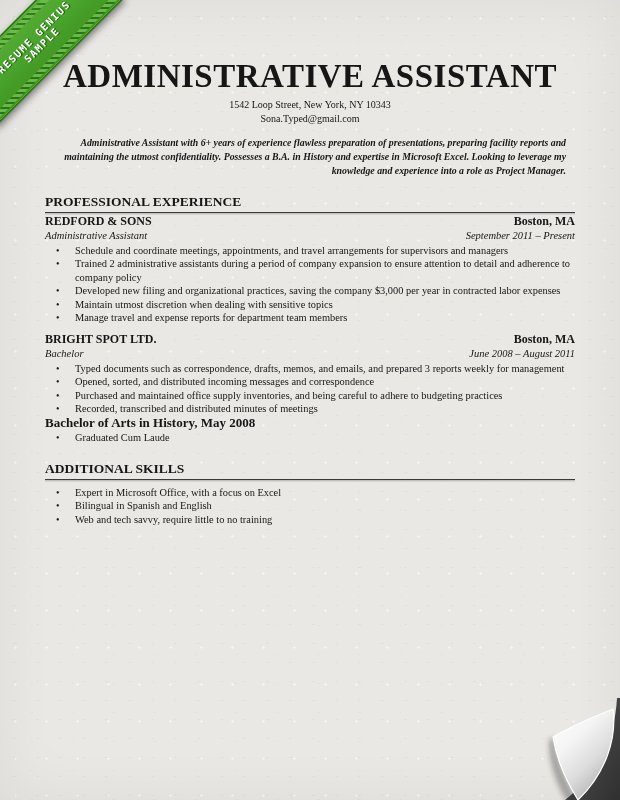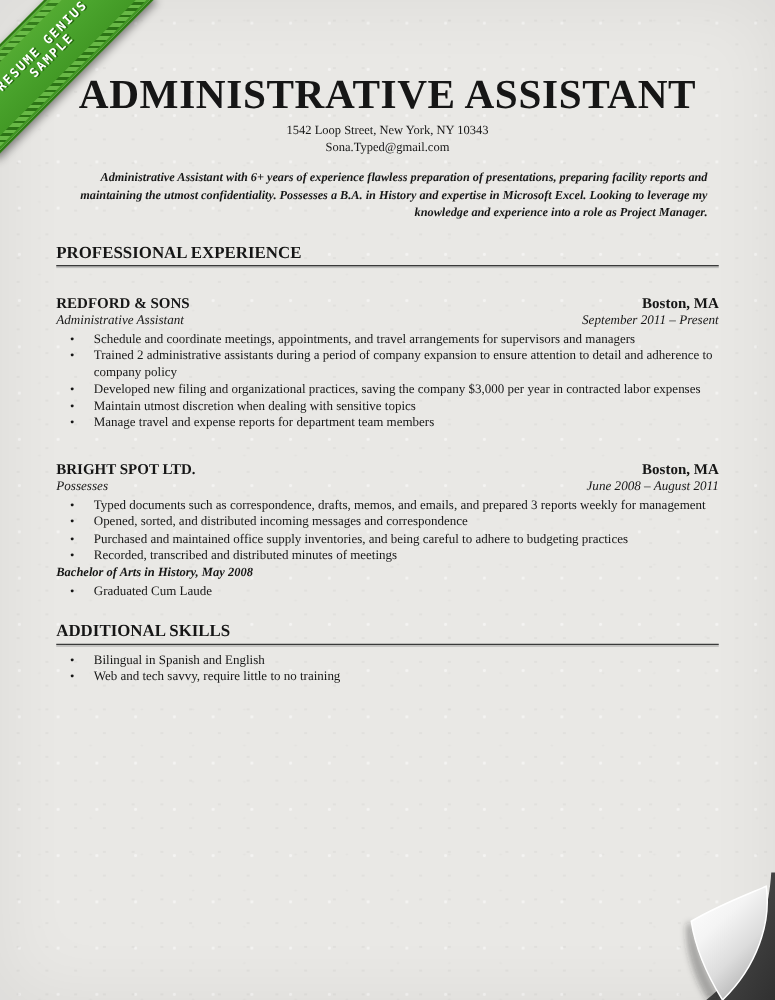--- a/index.html
+++ b/index.html
@@ -67,24 +67,24 @@
   
   .content{padding:0 45px;}
   .section-heading{
     margin:16px 0 0 0;
     font-size:13.5px;line-height:16px;font-weight:bold;
     padding-bottom:2px;
     border-bottom:1px solid #3a3a3a;
     box-shadow:0 1.5px 0 rgba(120,120,120,0.35);
   }
   .row{display:flex;justify-content:space-between;align-items:baseline;}
-  .row.first{margin-top:23px;}
+  .row.first{margin-top:2px;}
   .company,.loc{font-size:12px;line-height:13.5px;font-weight:bold;}
   .role,.dates{font-size:10.5px;line-height:13px;font-style:italic;}
-  .degree{font-size:10px;line-height:13px;font-style:italic;font-weight:bold;}
+  .degree{font-size:13px;line-height:13px;font-weight:bold;}
 
   ul.bullets{margin:2px 0 0 0;padding:0;list-style:none;}
   ul.bullets li{
     position:relative;
     padding-left:30px;
     font-size:10.4px;line-height:13.6px;
   }
   ul.bullets li::before{
     content:"\2022";
     position:absolute;left:11px;top:0;
@@ -135,40 +135,41 @@
           <li>Manage travel and expense reports for department team members</li>
         </ul>
     </div>
 
     <div class="job">
       <div class="row first">
         <span class="company">BRIGHT SPOT LTD.</span>
         <span class="loc">Boston, MA</span>
       </div>
       <div class="row">
-        <span class="role">Possesses</span>
+        <span class="role">Bachelor</span>
         <span class="dates">June 2008 – August 2011</span>
       </div>
       <ul class="bullets">
           <li>Typed documents such as correspondence, drafts, memos, and emails, and prepared 3 reports weekly for management</li>
           <li>Opened, sorted, and distributed incoming messages and correspondence</li>
           <li>Purchased and maintained office supply inventories, and being careful to adhere to budgeting practices</li>
           <li>Recorded, transcribed and distributed minutes of meetings</li>
         </ul>
     </div>
 
     <div class="row">
       <span class="degree">Bachelor of Arts in History, May 2008</span>
     </div>
     <ul class="bullets">
         <li>Graduated Cum Laude</li>
       </ul>
 
     <h2 class="section-heading">ADDITIONAL SKILLS</h2>
     <ul class="bullets" style="margin-top:6px">
+        <li>Expert in Microsoft Office, with a focus on Excel</li>
         <li>Bilingual in Spanish and English</li>
         <li>Web and tech savvy, require little to no training</li>
       </ul>
 
   </div>
 
   <svg class="curl" viewBox="0 0 100 130" xmlns="http://www.w3.org/2000/svg">
     <defs>
       <linearGradient id="gDark" x1="0" y1="0" x2="1" y2="1">
         <stop offset="0" stop-color="#555555"></stop>

